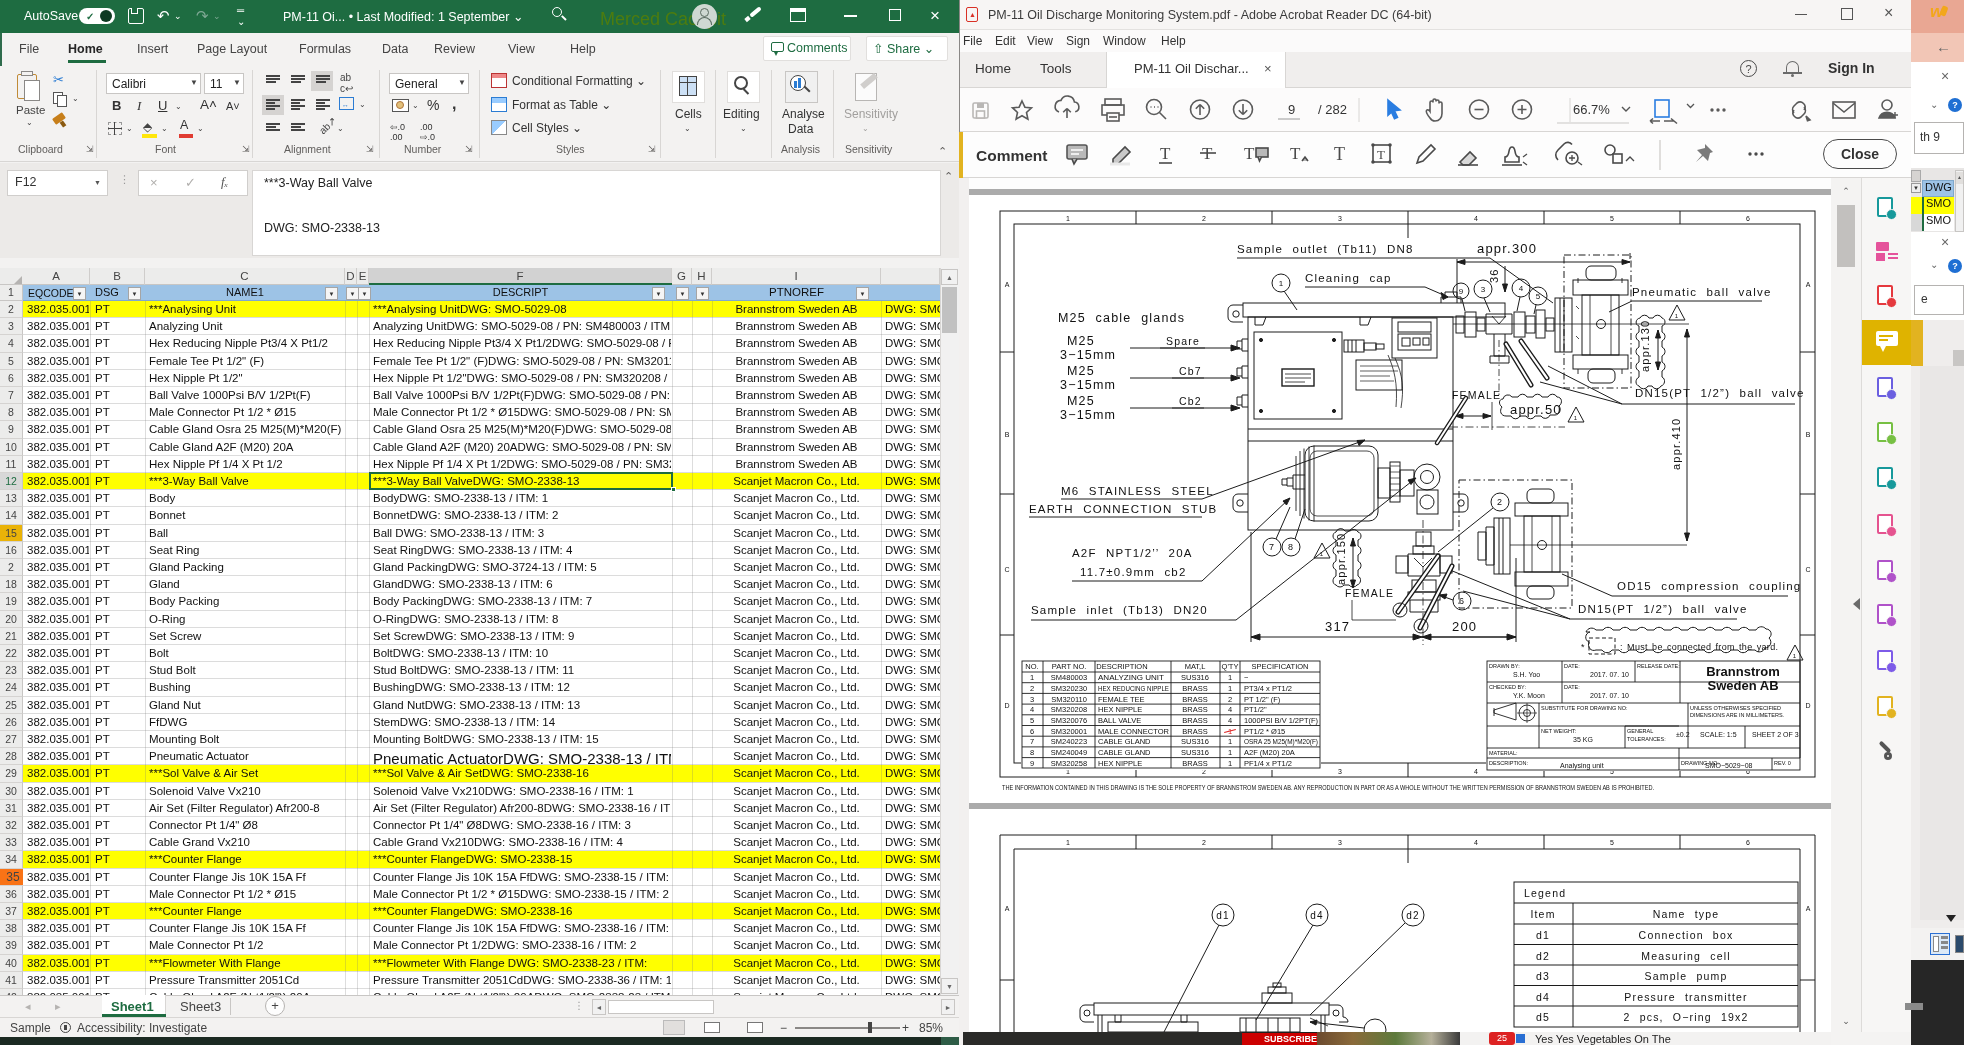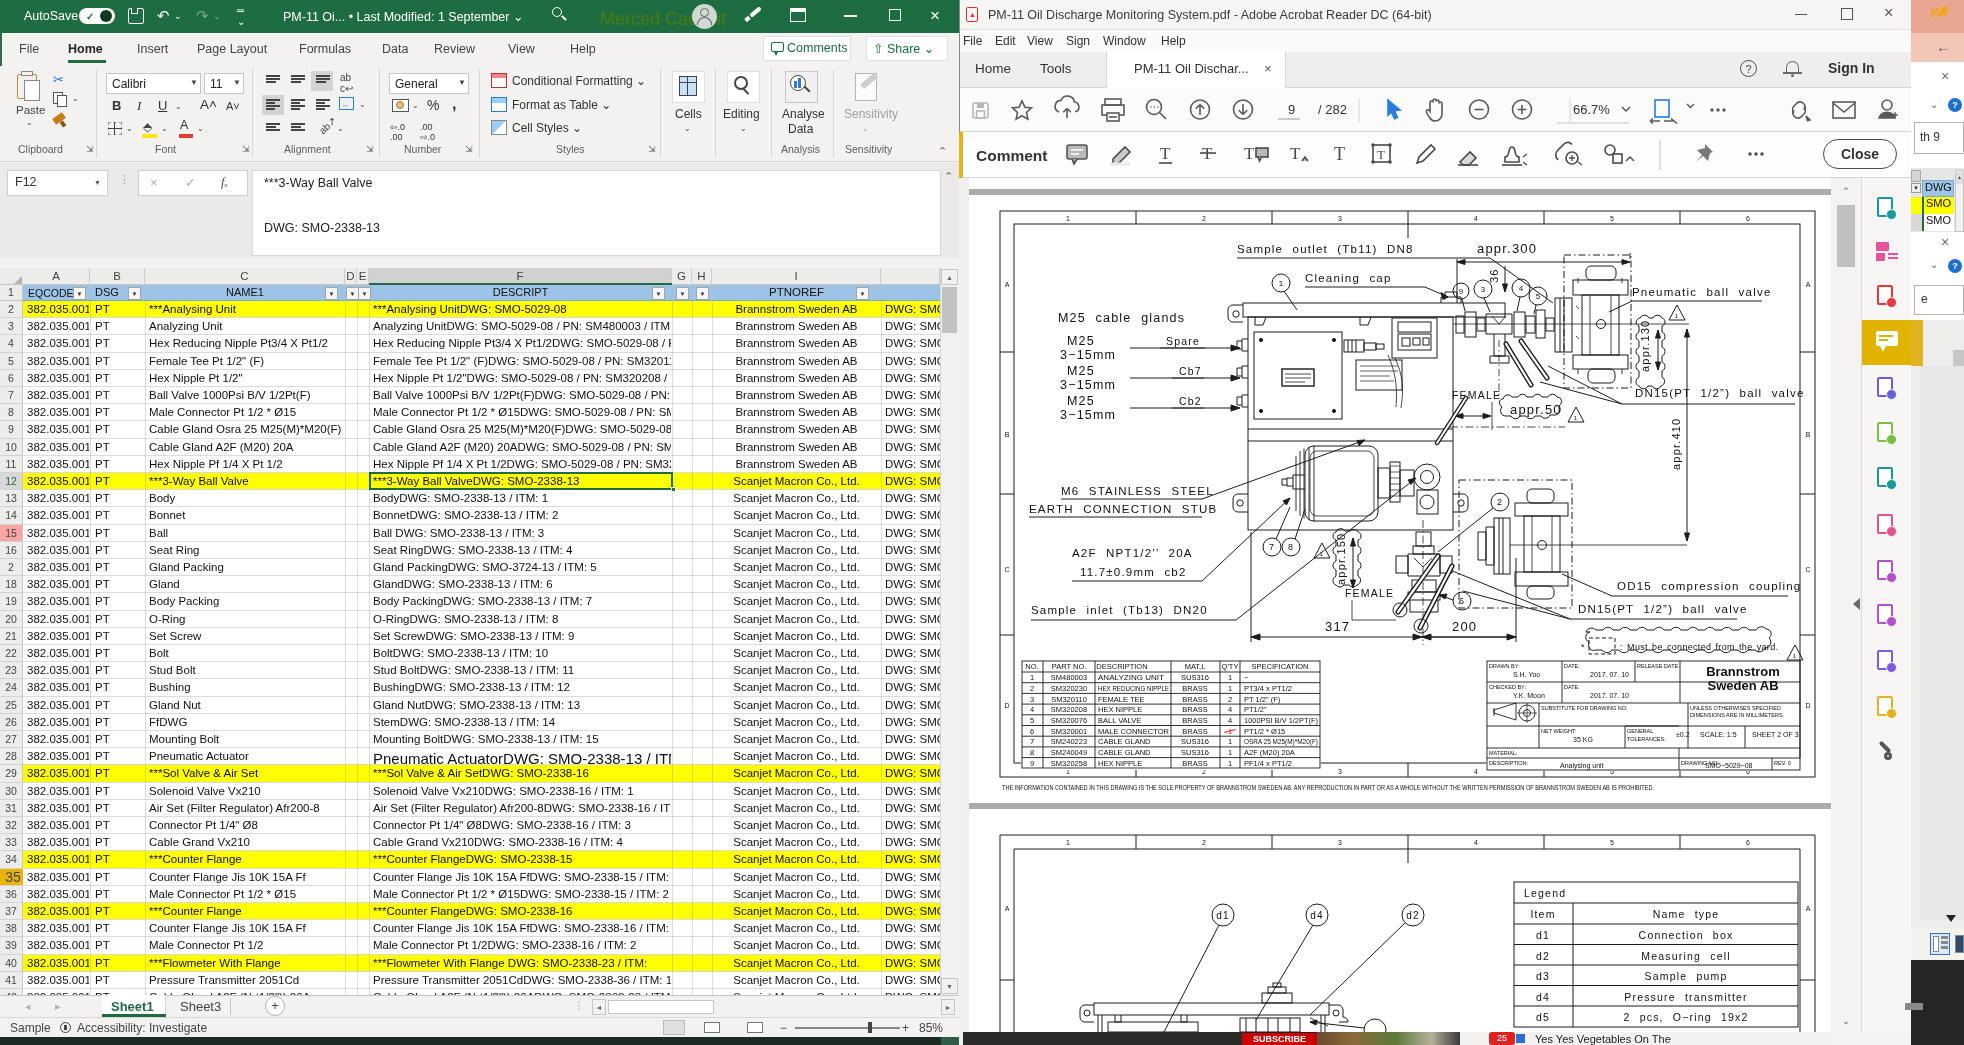--- a/index.html
+++ b/index.html
@@ -601,21 +601,21 @@
       <div class="a" style="left:881px;top:0;width:1px;height:100%;background:rgba(120,120,120,0.25)"></div>
       <div class="a nw" style="left:27px;top:2px;width:62px;font-size:11.5px;color:#111">382.035.001</div>
       <div class="a nw" style="left:95px;top:2px;width:45px;font-size:11.5px;color:#111">PT</div>
       <div class="a nw" style="left:149px;top:2px;width:195px;font-size:11.5px;color:#111">Bonnet</div>
       <div class="a nw" style="left:373px;top:2px;width:298px;font-size:11.5px;color:#111">BonnetDWG: SMO-2338-13 / ITM: 2</div>
       <div class="a nw tc" style="left:712px;top:2px;width:169px;font-size:11.5px;color:#111">Scanjet Macron Co., Ltd.</div>
       <div class="a nw" style="left:885px;top:2px;width:55px;font-size:11.5px;color:#111">DWG: SMO</div>
     </div>
 
 <div class="a" style="left:0;top:524.6px;width:940px;height:17.2px">
-      <div class="a tc" style="left:0;top:0;width:23px;height:100%;background:#fca5a5;border-right:1px solid #c8c6c4;border-bottom:1px solid #d5d3d1;font-size:10.5px;color:#444;line-height:17px">15</div>
+      <div class="a tc" style="left:0;top:0;width:23px;height:100%;background:#eab308;border-right:1px solid #c8c6c4;border-bottom:1px solid #d5d3d1;font-size:10.5px;color:#444;line-height:17px">15</div>
       <div class="a" style="left:23px;top:0;width:917px;height:100%;background:#fff;border-bottom:1px solid #dcdcdc"></div>
       <div class="a" style="left:90px;top:0;width:1px;height:100%;background:rgba(120,120,120,0.25)"></div>
       <div class="a" style="left:145px;top:0;width:1px;height:100%;background:rgba(120,120,120,0.25)"></div>
       <div class="a" style="left:345px;top:0;width:1px;height:100%;background:rgba(120,120,120,0.25)"></div>
       <div class="a" style="left:357px;top:0;width:1px;height:100%;background:rgba(120,120,120,0.25)"></div>
       <div class="a" style="left:369px;top:0;width:1px;height:100%;background:rgba(120,120,120,0.25)"></div>
       <div class="a" style="left:672px;top:0;width:1px;height:100%;background:rgba(120,120,120,0.25)"></div>
       <div class="a" style="left:692px;top:0;width:1px;height:100%;background:rgba(120,120,120,0.25)"></div>
       <div class="a" style="left:712px;top:0;width:1px;height:100%;background:rgba(120,120,120,0.25)"></div>
       <div class="a" style="left:881px;top:0;width:1px;height:100%;background:rgba(120,120,120,0.25)"></div>
@@ -1001,21 +1001,21 @@
       <div class="a" style="left:881px;top:0;width:1px;height:100%;background:rgba(120,120,120,0.25)"></div>
       <div class="a nw" style="left:27px;top:2px;width:62px;font-size:11.5px;color:#111">382.035.001</div>
       <div class="a nw" style="left:95px;top:2px;width:45px;font-size:11.5px;color:#111">PT</div>
       <div class="a nw" style="left:149px;top:2px;width:195px;font-size:11.5px;color:#111">***Counter Flange</div>
       <div class="a nw" style="left:373px;top:2px;width:298px;font-size:11.5px;color:#111">***Counter FlangeDWG: SMO-2338-15</div>
       <div class="a nw tc" style="left:712px;top:2px;width:169px;font-size:11.5px;color:#111">Scanjet Macron Co., Ltd.</div>
       <div class="a nw" style="left:885px;top:2px;width:55px;font-size:11.5px;color:#111">DWG: SMO</div>
     </div>
 
 <div class="a" style="left:0;top:868.6px;width:940px;height:17.2px">
-      <div class="a tc" style="left:0;top:0;width:27px;height:100%;background:#eab308;border-right:1px solid #c8c6c4;border-bottom:1px solid #d5d3d1;font-size:14px;color:#444;line-height:17px">35</div>
+      <div class="a tc" style="left:0;top:0;width:27px;height:100%;background:#f97316;border-right:1px solid #c8c6c4;border-bottom:1px solid #d5d3d1;font-size:12px;color:#444;line-height:17px">35</div>
       <div class="a" style="left:23px;top:0;width:917px;height:100%;background:#fff;border-bottom:1px solid #dcdcdc"></div>
       <div class="a" style="left:90px;top:0;width:1px;height:100%;background:rgba(120,120,120,0.25)"></div>
       <div class="a" style="left:145px;top:0;width:1px;height:100%;background:rgba(120,120,120,0.25)"></div>
       <div class="a" style="left:345px;top:0;width:1px;height:100%;background:rgba(120,120,120,0.25)"></div>
       <div class="a" style="left:357px;top:0;width:1px;height:100%;background:rgba(120,120,120,0.25)"></div>
       <div class="a" style="left:369px;top:0;width:1px;height:100%;background:rgba(120,120,120,0.25)"></div>
       <div class="a" style="left:672px;top:0;width:1px;height:100%;background:rgba(120,120,120,0.25)"></div>
       <div class="a" style="left:692px;top:0;width:1px;height:100%;background:rgba(120,120,120,0.25)"></div>
       <div class="a" style="left:712px;top:0;width:1px;height:100%;background:rgba(120,120,120,0.25)"></div>
       <div class="a" style="left:881px;top:0;width:1px;height:100%;background:rgba(120,120,120,0.25)"></div>
@@ -2055,21 +2055,21 @@
         <circle cx="1375" cy="1030" r="11"></circle>
         <path d="M1310 1022l54 6"></path>
         <path d="M1310 1022l7-2-1 5z" fill="#1c1c1c"></path>
       </g>
 </svg>
 
 <div class="a" style="left:963px;top:1032px;width:868px;height:13px;background:#20201e"></div>
 
 <div class="a" style="left:963px;top:1032px;width:279px;height:13px;background:#2a2a28"></div>
 
-<div class="a" style="left:1242px;top:1033px;width:75px;height:12px;background:#c00;color:#fff;font-size:9px;font-weight:bold;text-align:center;line-height:12px">SUBSCRIBE</div>
+<div class="a" style="left:1242px;top:1033px;width:75px;height:12px;background:#c00;color:#fff;font-size:9px;font-weight:bold;text-align:right;line-height:12px">SUBSCRIBE</div>
 
 <div class="a" style="left:1317px;top:1032px;width:143px;height:13px;background:linear-gradient(90deg,#6b4a2f 0%,#8a6a3a 25%,#5d7a3c 55%,#b5b09a 80%,#3a3a3a 100%)"></div>
 
 <div class="a" style="left:1460px;top:1032px;width:371px;height:13px;background:#f3f2f1"></div>
 
 <div class="a" style="left:1831px;top:1032px;width:80px;height:13px;background:#f4f3f2"></div>
 
 <div class="a" style="left:1489px;top:1032px;width:26px;height:13px;background:#d22;border-radius:3px;color:#fff;font-size:9px;text-align:center;line-height:13px">25</div>
     <div class="a" style="left:1516px;top:1034px;width:9px;height:9px;background:#2a6fd3"></div>
 

